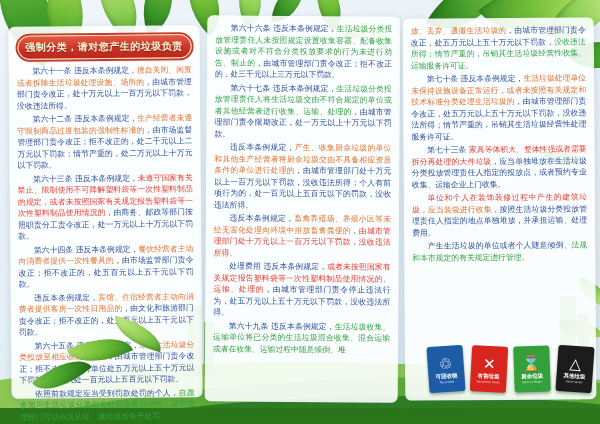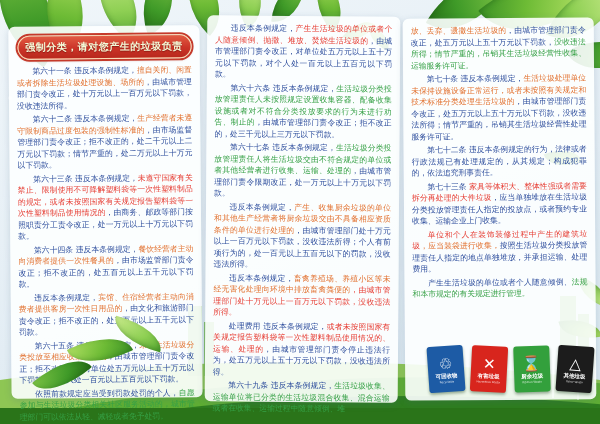--- a/index.html
+++ b/index.html
@@ -125,35 +125,33 @@
         <p class="para"><span class="c-navy">第六十三条 违反本条例规定，</span><span class="c-red">未遵守国家有关禁止、限制使用不可降解塑料袋等一次性塑料制品的规定，或者未按照国家有关规定报告塑料袋等一次性塑料制品使用情况的</span><span class="c-navy">，由商务、邮政等部门按照职责分工责令改正，处一万元以上十万元以下罚款。</span></p>
         <p class="para"><span class="c-navy">第六十四条 违反本条例规定，</span><span class="c-orange">餐饮经营者主动向消费者提供一次性餐具的</span><span class="c-navy">，由市场监管部门责令改正；拒不改正的，处五百元以上五千元以下罚款。</span></p>
         <p class="para"><span class="c-navy">违反本条例规定，</span><span class="c-orange">宾馆、住宿经营者主动向消费者提供客房一次性日用品的</span><span class="c-navy">，由文化和旅游部门责令改正；拒不改正的，处五百元以上五千元以下罚款。</span></p>
         <p class="para"><span class="c-navy">第六十五条 违反本条例规定，</span><span class="c-orange">未将生活垃圾分类投放至相应收集容器的</span><span class="c-navy">，由城市管理部门责令改正；拒不改正的，对单位处五万元以上五十万元以下罚款，对个人处一百元以上五百元以下罚款。</span></p>
         <p class="para"><span class="c-navy">依照前款规定应当受到罚款处罚的个人，</span><span class="c-green">自愿参加与生活垃圾分类相关社区服务活动的，城市管理部门可以依法从轻、减轻或者免予处罚。</span></p>
       </div>
   </div>
 
   <div class="panel panel-mid">
     <div>
-        <p class="para"><span class="c-navy">违反本条例规定，</span><span class="c-red">产生生活垃圾的单位或者个人随意倾倒、抛撒、堆放、焚烧生活垃圾的</span><span class="c-navy">，由城市管理部门责令改正，对单位处五万元以上五十万元以下罚款，对个人处一百元以上五百元以下罚款。</span></p>
         <p class="para"><span class="c-navy">第六十六条 违反本条例规定，</span><span class="c-green">生活垃圾分类投放管理责任人未按照规定设置收集容器、配备收集设施或者对不符合分类投放要求的行为未进行劝告、制止的</span><span class="c-navy">，由城市管理部门责令改正；拒不改正的，处三千元以上三万元以下罚款。</span></p>
         <p class="para"><span class="c-navy">第六十七条 违反本条例规定，</span><span class="c-green">生活垃圾分类投放管理责任人将生活垃圾交由不符合规定的单位或者其他经营者进行收集、运输、处理的</span><span class="c-navy">，由城市管理部门责令限期改正，处一万元以上十万元以下罚款。</span></p>
         <p class="para"><span class="c-navy">违反本条例规定，</span><span class="c-orange">产生、收集厨余垃圾的单位和其他生产经营者将厨余垃圾交由不具备相应资质条件的单位进行处理的</span><span class="c-navy">，由城市管理部门处十万元以上一百万元以下罚款，没收违法所得；个人有前项行为的，处一百元以上五百元以下的罚款，没收违法所得。</span></p>
         <p class="para"><span class="c-navy">违反本条例规定，</span><span class="c-orange">畜禽养殖场、养殖小区等未经无害化处理向环境中排放畜禽粪便的</span><span class="c-red">，由城市管理部门处十万元以上一百万元以下罚款，没收违法所得。</span></p>
         <p class="para"><span class="c-navy">处理费用 违反本条例规定，</span><span class="c-red">或者未按照国家有关规定报告塑料袋等一次性塑料制品使用情况的、运输、处理的</span><span class="c-navy">，由城市管理部门责令停止违法行为，处五万元以上五十万元以下罚款，没收违法所得。</span></p>
         <p class="para"><span class="c-navy">第六十九条 违反本条例规定，</span><span class="c-green">生活垃圾收集、运输单位将已分类的生活垃圾混合收集、混合运输或者在收集、运输过程中随意倾倒、堆</span></p>
       </div>
   </div>
 
   <div class="panel panel-right">
     <div>
         <p class="para noindent"><span class="c-orange">放、丢弃、遗撒生活垃圾的</span><span class="c-navy">，由城市管理部门责令改正，处五万元以上五十万元以下罚款，</span><span class="c-green">没收违法所得；情节严重的，吊销其生活垃圾经营性收集、运输服务许可证。</span></p>
         <p class="para"><span class="c-navy">第七十条 违反本条例规定，</span><span class="c-orange">生活垃圾处理单位未保持设施设备正常运行，或者未按照有关规定和技术标准分类处理生活垃圾的</span><span class="c-navy">，由城市管理部门责令改正，处五万元以上五十万元以下罚款，没收违法所得；情节严重的，吊销其生活垃圾经营性处理服务许可证。</span></p>
-        <p class="para"><span class="c-navy">第七十二条 违反本条例规定的行为，法律或者行政法规已有处理规定的，从其规定；构成犯罪的，依法追究刑事责任。</span></p>
         <p class="para"><span class="c-navy">第七十三条 </span><span class="c-red">家具等体积大、整体性强或者需要拆分再处理的大件垃圾</span><span class="c-navy">，应当单独堆放在生活垃圾分类投放管理责任人指定的投放点，或者预约专业收集、运输企业上门收集。</span></p>
         <p class="para"><span class="c-red">单位和个人在装饰装修过程中产生的建筑垃圾</span><span class="c-orange">，应当装袋进行收集，</span><span class="c-navy">按照生活垃圾分类投放管理责任人指定的地点单独堆放，并承担运输、处理费用。</span></p>
         <p class="para"><span class="c-navy">产生生活垃圾的单位或者个人随意倾倒、</span><span class="c-green">法规和本市规定的有关规定进行管理。</span></p>
       </div>
   </div>
 
   <div class="bins">
       <div class="bin" style="background: rgb(29, 91, 165);">
         <div class="bin-glyph">♲</div>
         <div class="bin-zh">可回收物</div>

